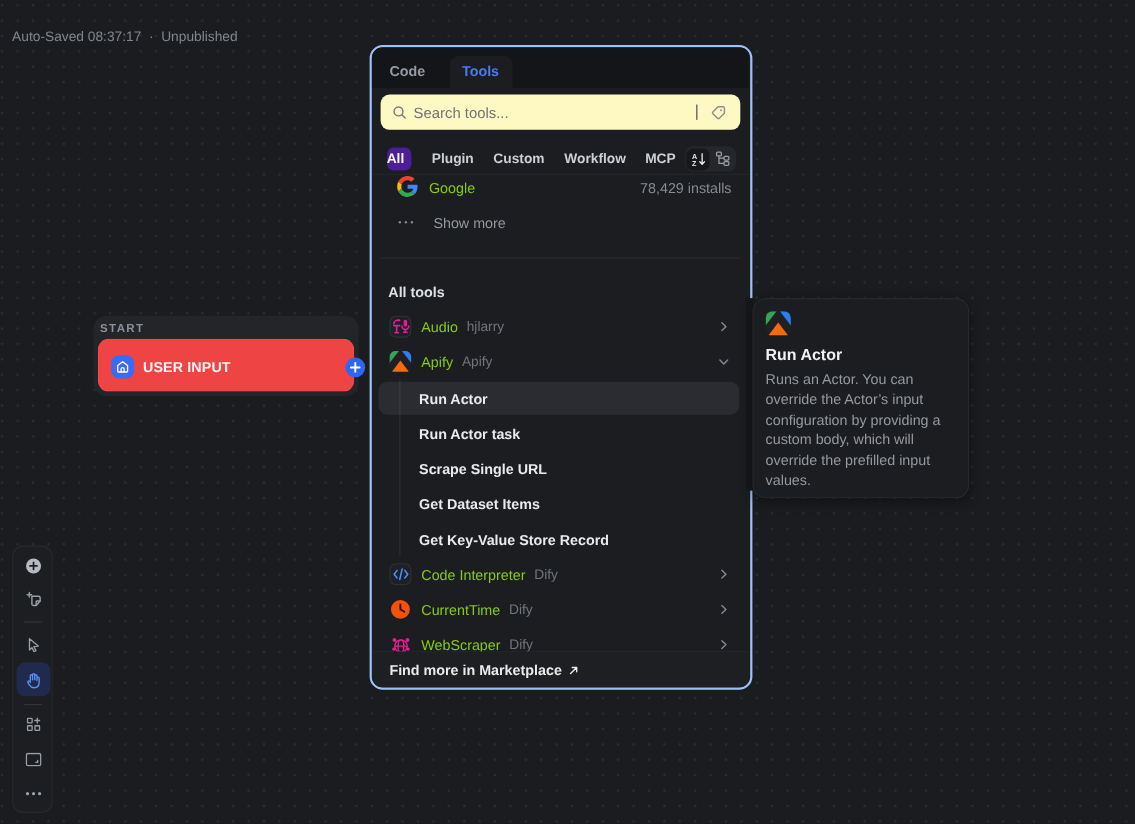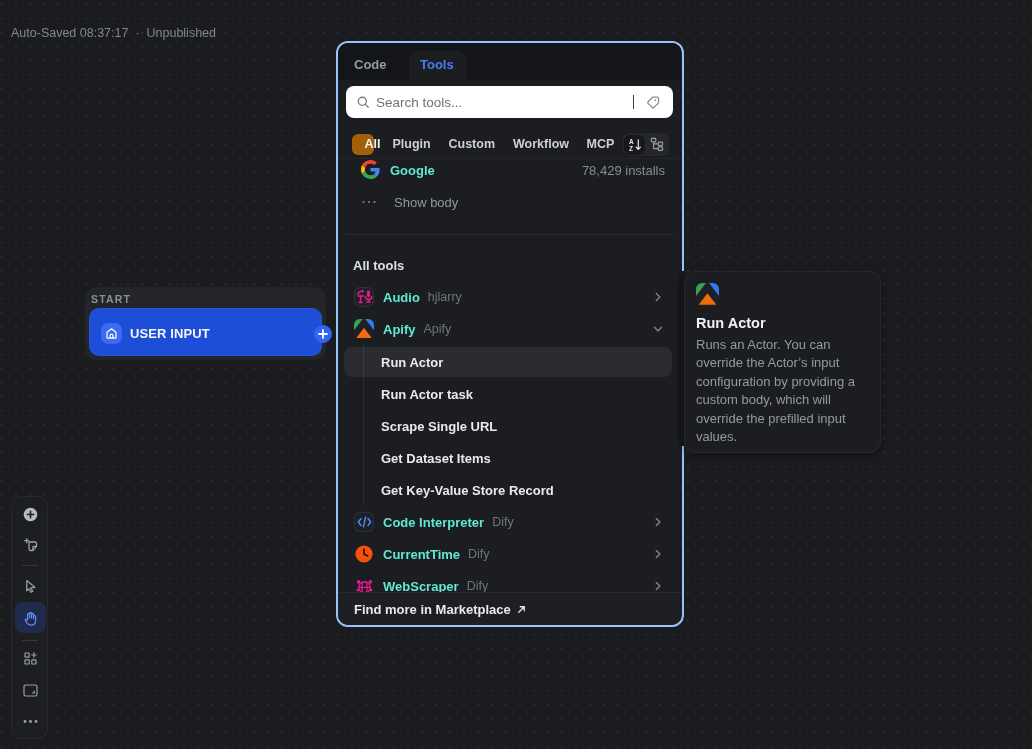--- a/index.html
+++ b/index.html
@@ -14,21 +14,21 @@
   }
   .abs { position:absolute; }
   .autosave { position:absolute; left:11px; top:26px; font-size:12.5px; color:#82868e; }
 
   
   .node { position:absolute; left:85px; top:287px; width:241px; height:73px;
     background:#242529; border-radius:12px; }
   .node .startlbl { position:absolute; left:6px; top:6px; font-size:10.5px; font-weight:bold;
     color:#8b8f97; letter-spacing:1.2px; }
   .node .inner { position:absolute; left:4px; top:21px; width:233px; height:48px;
-    background:#1d4ed8; border-radius:10px; border:1px solid rgba(255,255,255,0.04); }
+    background:#ef4444; border-radius:10px; border:1px solid rgba(255,255,255,0.04); }
   .node .homeicon { position:absolute; left:11px; top:14px; width:21px; height:21px;
     background:#3d6af2; border-radius:7px; display:flex; align-items:center; justify-content:center; }
   .node .title { position:absolute; left:40px; top:0; height:48px; display:flex; align-items:center;
     font-size:13px; font-weight:800; color:#f4f5f7; letter-spacing:0.1px; }
   .node .plus { position:absolute; left:229px; top:38px; width:18px; height:18px; border-radius:50%;
     background:#2e66f0; display:flex; align-items:center; justify-content:center; }
 
   
   .toolbar { position:absolute; left:11px; top:496px; width:37px; height:243px;
     background:#1d1e22; border:1px solid rgba(255,255,255,0.05); border-radius:10px; }
@@ -38,24 +38,24 @@
 
   
   .panel { position:absolute; left:336px; top:41px; width:348px; height:586px;
     border:2.5px solid #9dc2fa; border-radius:12px; background:#1c1d21; overflow:hidden; }
   .panel .tabbar { position:absolute; left:0; top:0; width:343px; height:37px; background:#141518; }
   .panel .tab-active { position:absolute; left:71px; top:8px; width:57px; height:29px;
     background:#1c1d21; border-radius:8px 8px 0 0; }
   .panel .tabtxt { position:absolute; top:3px; height:37px; display:flex; align-items:center;
     font-size:13px; font-weight:bold; }
   .searchbox { position:absolute; left:8px; top:43px; width:327px; height:32px;
-    background:#ffffff; border-radius:8px; display:flex; align-items:center; }
+    background:#fef9c3; border-radius:8px; display:flex; align-items:center; }
   .chiprow { position:absolute; left:0px; top:91px; height:21px; }
   .chiptxt { top:0; height:21px; line-height:21px; font-size:12.5px; font-weight:bold; }
-  .rowlbl { font-size:13px; font-weight:bold; color:#5eead4; }
+  .rowlbl { font-size:13px; font-weight:normal; color:#84cc16; }
   .sublbl { font-size:12.5px; color:#70747c; font-weight:normal; }
   .listrow { position:absolute; left:0; width:343px; height:32px; }
   .licon { position:absolute; left:16px; top:6px; width:20px; height:20px; }
   .lname { position:absolute; left:45px; top:0; height:32px; display:flex; align-items:center; gap:8px; }
   .chev { position:absolute; right:16px; top:9px; }
   .subrow { position:absolute; left:43px; width:280px; height:32px; display:flex; align-items:center;
     font-size:13px; color:#e8eaee; font-weight:bold; }
   .footer { position:absolute; left:0px; bottom:0px; width:343px; height:33px; background:#1e1f23;
     border-top:1px solid rgba(255,255,255,0.05); display:flex; align-items:center;
     font-size:13px; font-weight:bold; color:#e8eaee; padding-left:16px; border-radius:0 0 9px 9px; }
@@ -141,21 +141,21 @@
     </svg>
     <span style="margin-left:6px;font-size:13.5px;color:#6e727a;">Search tools...</span>
     <div style="position:absolute;right:39px;top:9px;width:1px;height:14px;background:#3d3e44;"></div>
     <svg style="position:absolute;right:12px;top:9px;" width="15" height="15" viewBox="0 0 16 16" fill="none" stroke="#8a8f97" stroke-width="1.4" stroke-linejoin="round">
       <path d="M7.2 2.2 L2.2 7.2 a1.2 1.2 0 0 0 0 1.7 L6.7 13.4 a1.2 1.2 0 0 0 1.7 0 L13.4 8.4 V3.4 a1.2 1.2 0 0 0 -1.2 -1.2 Z"></path>
       <circle cx="10.1" cy="5.6" r="0.95" fill="#8a8f97" stroke="none"></circle>
     </svg>
   </div>
 
   <div class="chiprow" style="left:0;width:343px;">
-    <div class="abs chiptxt" style="left:13.5px;background:#a16207;border-radius:6px;width:22px;text-align:left;color:#f2f3f5;padding-left:13px;">All</div>
+    <div class="abs chiptxt" style="left:13.5px;background:#4c1d95;border-radius:6px;width:22px;text-align:left;color:#f2f3f5;">All</div>
     <div class="abs chiptxt" style="left:54.5px;color:#cdd0d5;">Plugin</div>
     <div class="abs chiptxt" style="left:110.5px;color:#cdd0d5;">Custom</div>
     <div class="abs chiptxt" style="left:175px;color:#cdd0d5;">Workflow</div>
     <div class="abs chiptxt" style="left:248.5px;color:#cdd0d5;">MCP</div>
     <div class="abs" style="left:284.5px;top:-1px;width:46px;height:23px;background:#26272b;border-radius:7px;">
       <div class="abs" style="left:1.5px;top:1.5px;width:21px;height:20px;background:#17181c;border-radius:6px;display:flex;align-items:center;justify-content:center;">
         <svg width="14" height="14" viewBox="0 0 14 14" fill="none">
           <text x="1" y="6.3" font-size="6.5" font-weight="bold" fill="#e7e9ec" font-family="Liberation Sans">A</text>
           <text x="1" y="13" font-size="6.5" font-weight="bold" fill="#e7e9ec" font-family="Liberation Sans">Z</text>
           <path d="M10.3 1.8v9.6M10.3 11.4l-2.1-2.3M10.3 11.4l2.1-2.3" stroke="#e7e9ec" stroke-width="1.2" stroke-linecap="round"></path>
@@ -185,21 +185,21 @@
     <div style="position:absolute;right:16px;top:0;height:32px;display:flex;align-items:center;font-size:13px;color:#878b93;">78,429 installs</div>
   </div>
 
   <div class="listrow" style="top:143px;">
     <svg style="position:absolute;left:24px;top:14px;" width="14" height="4" viewBox="0 0 14 4">
       <circle cx="1.5" cy="2" r="1.1" fill="#84888f"></circle>
         <circle cx="7" cy="2" r="1.1" fill="#84888f"></circle>
         <circle cx="12.5" cy="2" r="1.1" fill="#84888f"></circle>
     </svg>
     <div class="lname" style="left:56px;">
-        <span style="font-size:13px;color:#92969e;">Show body</span>
+        <span style="font-size:13px;color:#92969e;">Show more</span>
       </div>
   </div>
 
   <div class="abs" style="left:8px;top:190.5px;width:327px;height:1px;background:rgba(255,255,255,0.07);"></div>
   <div class="abs" style="left:15px;top:215px;font-size:13px;font-weight:bold;color:#dde0e5;">All tools</div>
 
   <div class="listrow" style="top:238px;">
     <div class="licon" style="background:#202126;border:1px solid rgba(255,255,255,0.08);border-radius:6px;">
       <svg width="18" height="18" viewBox="0 0 18 18">
         <g stroke="#ec1996" fill="none" stroke-width="1.4" stroke-linecap="round">

